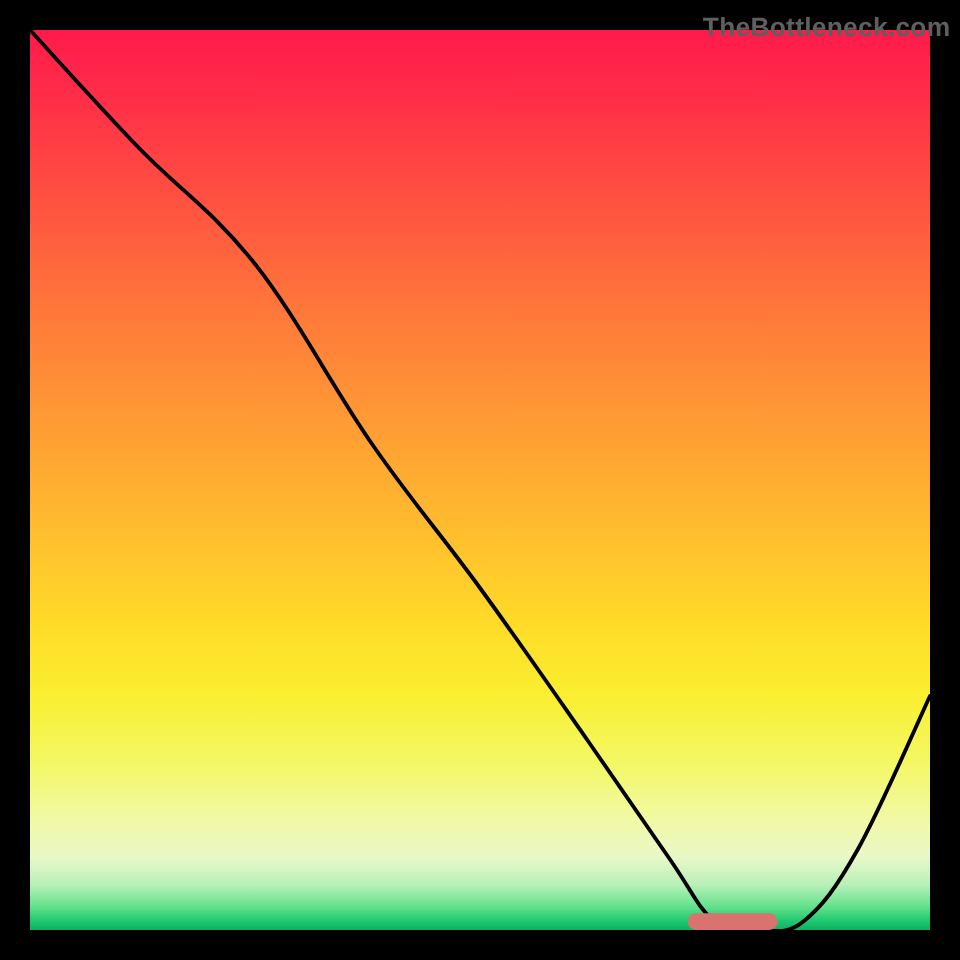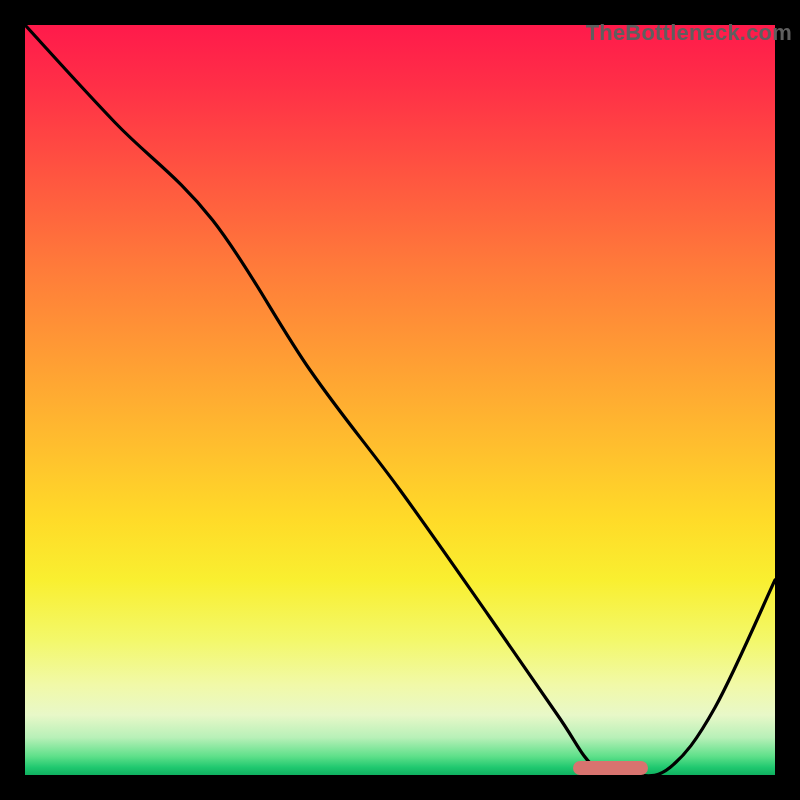--- a/index.html
+++ b/index.html
@@ -12,21 +12,21 @@
     font-family: Arial, Helvetica, sans-serif;
   }
   .frame {
     position: relative;
     width: 800px;
     height: 800px;
     background: #000;
   }
   .watermark {
     position: absolute;
-    top: 20px;
+    top: 10px;
     right: 8px;
     color: #5f5f5f;
     font-size: 22px;
     font-weight: bold;
     letter-spacing: 0.2px;
     z-index: 10;
   }
   .plot-area {
     position: absolute;
     left: 25px;

